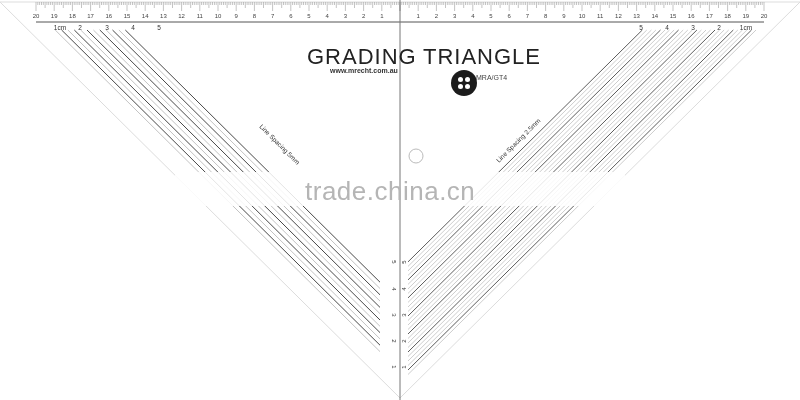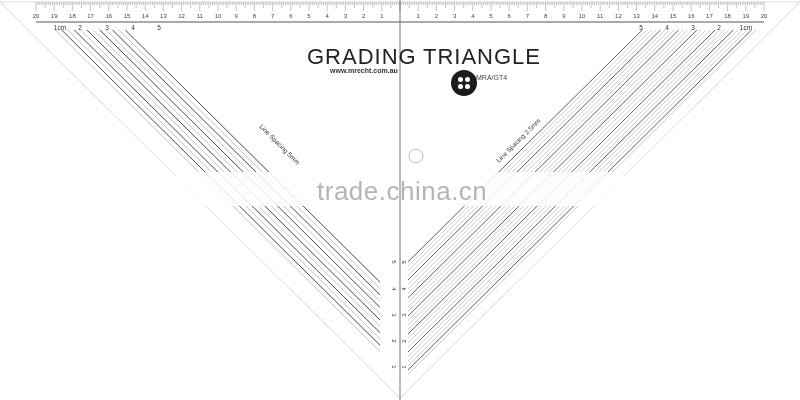--- a/index.html
+++ b/index.html
@@ -1,21 +1,21 @@
 <!DOCTYPE html>
 <html><head>
 <meta charset="utf-8">
 <style>
   html, body { margin:0; padding:0; background:#ffffff; }
   body { width:800px; height:400px; position:relative; overflow:hidden; font-family:"Liberation Sans", sans-serif; }
   #canvas { position:absolute; left:0; top:0; width:800px; height:400px; }
   .title { position:absolute; top:44px; font-size:22px; letter-spacing:1px; color:#222; font-family:"Liberation Sans", sans-serif; }
   .url { position:absolute; top:67px; left:330px; font-size:7px; font-weight:bold; color:#333; font-family:"Liberation Sans", sans-serif; }
   .code { position:absolute; top:74px; left:476px; font-size:7px; color:#444; font-family:"Liberation Sans", sans-serif; }
-  .watermark { position:absolute; top:176px; left:317px; font-size:26px; color:#b5b5b5; font-family:"Liberation Sans", sans-serif; letter-spacing:0.5px; }
+  .watermark { position:absolute; top:176px; left:305px; font-size:26px; color:#b5b5b5; font-family:"Liberation Sans", sans-serif; letter-spacing:0.5px; }
   .button-icon { position:absolute; left:451px; top:70px; width:26px; height:26px; border-radius:50%; background:#1c1c1c; }
   .button-icon span { position:absolute; width:5px; height:5px; border-radius:50%; background:#fff; }
 </style>
 </head>
 <body>
 
 <svg id="canvas" width="800" height="400" viewBox="0 0 800 400" xmlns="http://www.w3.org/2000/svg">
   <g id="outline">
       <polyline points="0,2 400,398 800,2" fill="none" stroke="#dcdcdc" stroke-width="1"></polyline>
       <line x1="0" y1="2" x2="800" y2="2" stroke="#ddd" stroke-width="1"></line>

